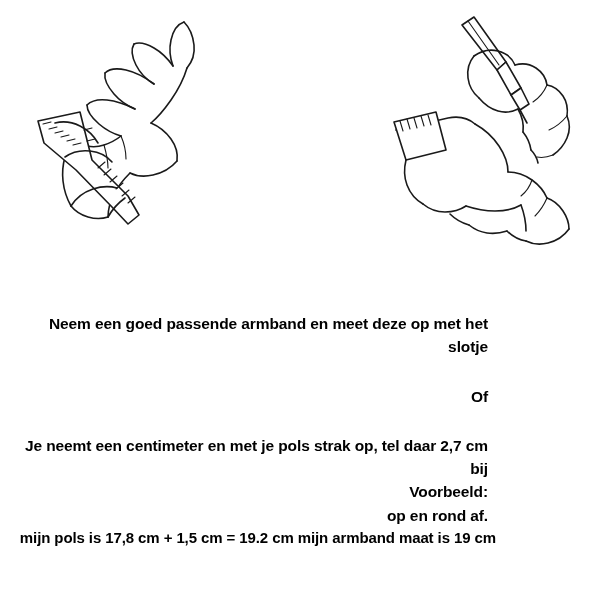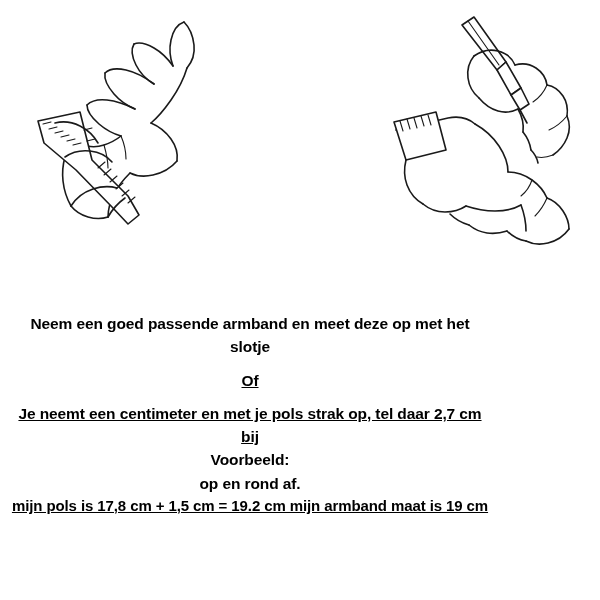--- a/index.html
+++ b/index.html
@@ -30,40 +30,38 @@
     position: absolute;
     top: 0;
   }
   .illo-left { left: 8px; }
   .illo-right { left: 308px; }
   .instructions {
     position: absolute;
     top: 312px;
     left: 0;
     width: 500px;
-    text-align: center;
+    text-align: right;
   }
   .line {
     font-weight: bold;
     font-size: 15.5px;
     line-height: 1.5;
     padding: 0 12px;
     letter-spacing: -0.1px;
   }
   .line.para-gap {
-    margin-top: 10px;
-    text-decoration: underline;
+    margin-top: 26px;
   }
   .line.tight {
     margin-top: 0;
   }
   .line.last {
     font-size: 15px;
     padding: 0 4px;
-    text-decoration: underline;
   }
   svg .stroke {
     fill: none;
     stroke: #1a1a1a;
     stroke-width: 1.6;
     stroke-linecap: round;
     stroke-linejoin: round;
   }
   svg .stroke-thin {
     fill: none;

